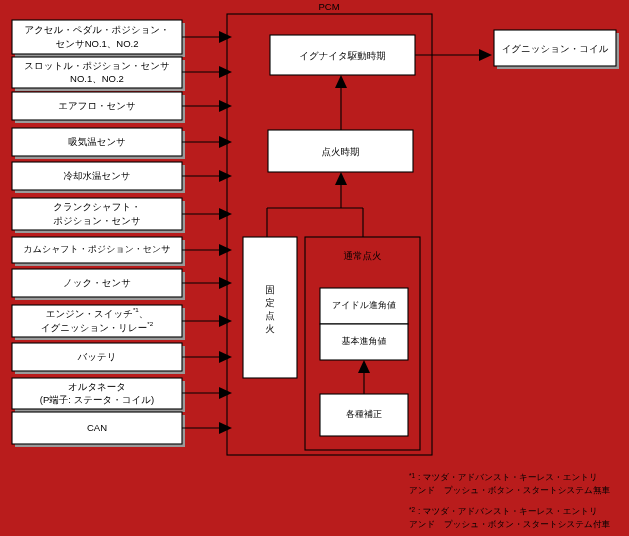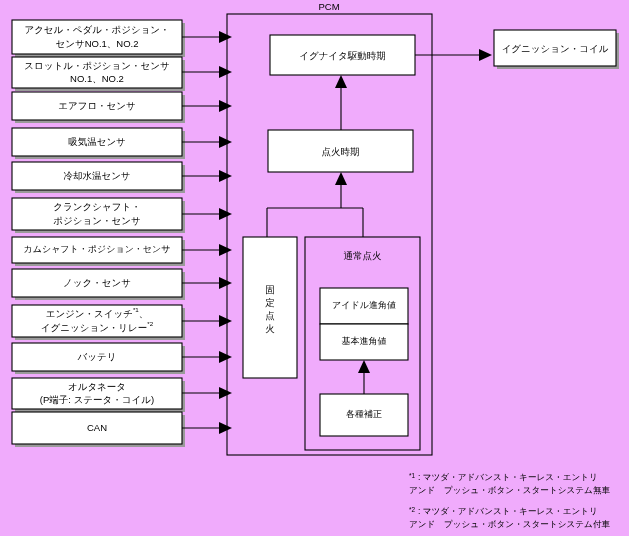--- a/index.html
+++ b/index.html
@@ -8,21 +8,21 @@
     padding: 0;
     background: #ffffff;
   }
   body {
     font-family: "Liberation Sans", "DejaVu Sans", sans-serif;
   }
   #diagram-root {
     position: relative;
     width: 629px;
     height: 536px;
-    background: #f0abfc;
+    background: #b91c1c;
     overflow: hidden;
   }
   svg.diagram-canvas {
     position: absolute;
     left: 0;
     top: 0;
     width: 629px;
     height: 536px;
     display: block;
   }

